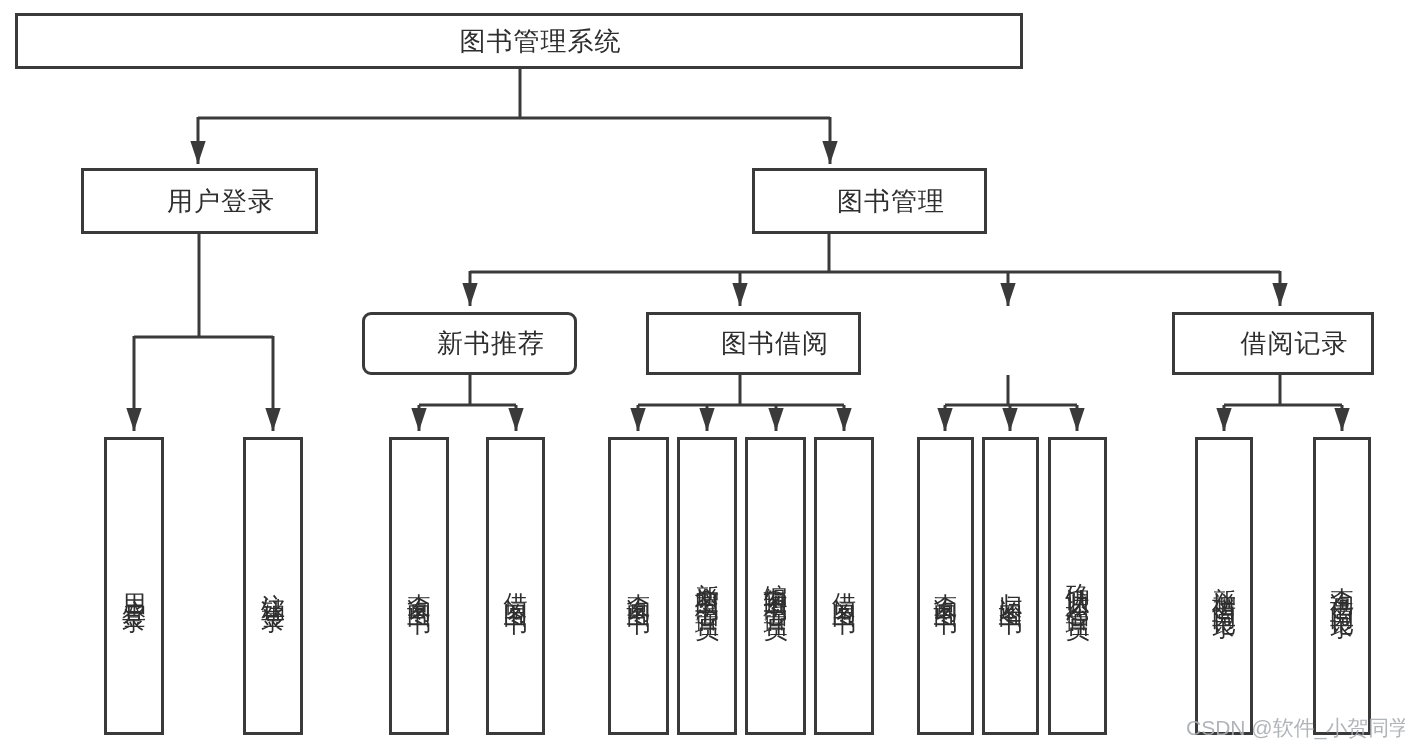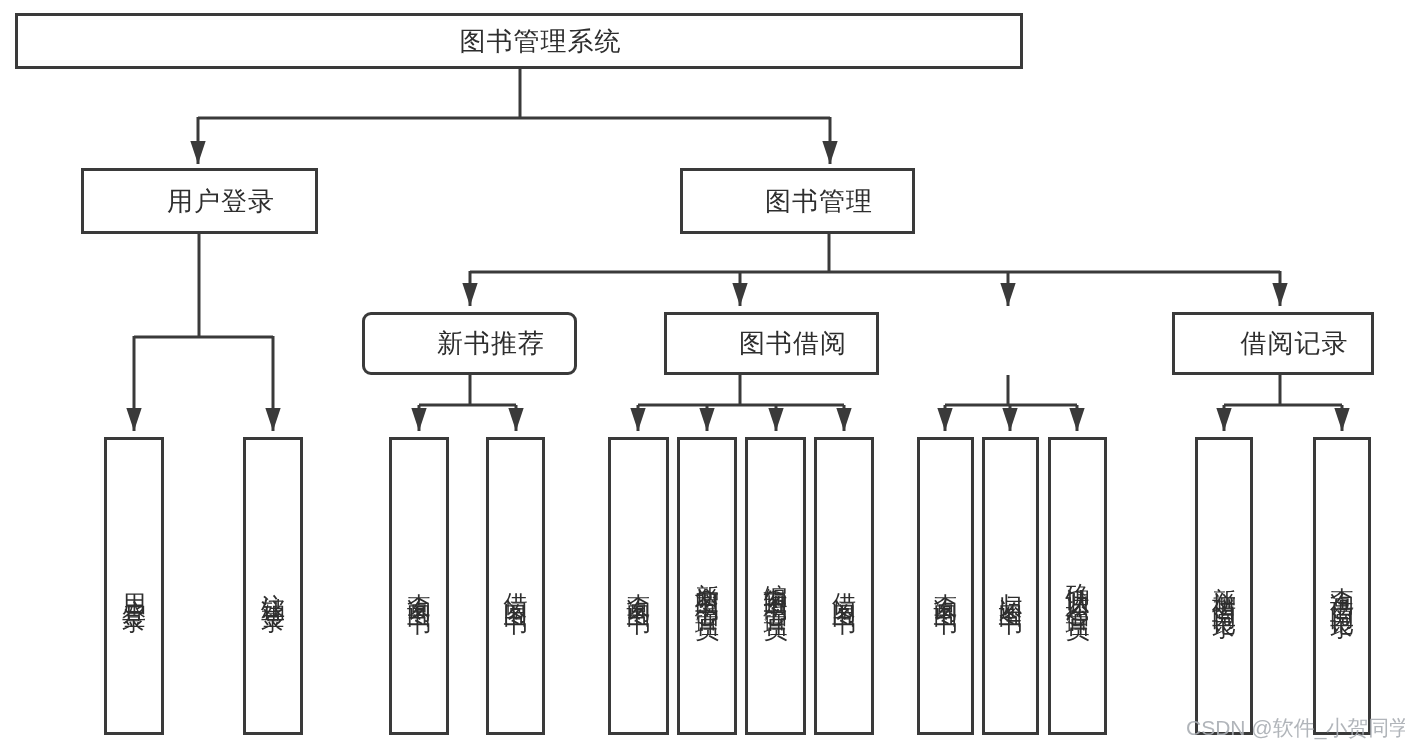--- a/index.html
+++ b/index.html
@@ -94,24 +94,24 @@
       <path d="M1280 375 V405"></path>
       <path d="M1224 405 H1342"></path>
       <path d="M1224 405 V431" marker-end="url(#ah)"></path>
       <path d="M1342 405 V431" marker-end="url(#ah)"></path>
     </g>
   </svg>
 
   <div class="hbox" style="left:15px; top:13px; width:1008px; height:56px;">图书管理系统</div>
 
   <div class="hbox" style="left:81px; top:168px; width:237px; height:66px;">用户登录</div>
-  <div class="hbox" style="left:680px; top:168px; width:235px; height:66px;font-family:Liberation Mono, monospace;">图书管理</div>
+  <div class="hbox" style="left:752px; top:168px; width:235px; height:66px;font-family:Liberation Mono, monospace;">图书管理</div>
 
   <div class="hbox" style="left:362px; top:312px; width:215px; height:63px;border-radius:9px;">新书推荐</div>
-  <div class="hbox" style="left:664px; top:312px; width:215px; height:63px;">图书借阅</div>
+  <div class="hbox" style="left:646px; top:312px; width:215px; height:63px;">图书借阅</div>
   <div class="hbox" style="left:1172px; top:312px; width:202px; height:63px;">借阅记录</div>
 
   <div class="vbox" style="left:104px; top:437px; width:60px; height:298px;">用户登录</div>
   <div class="vbox" style="left:243px; top:437px; width:60px; height:298px;">注销登录</div>
 
   <div class="vbox" style="left:389px; top:437px; width:60px; height:298px;">查询图书</div>
   <div class="vbox" style="left:486px; top:437px; width:59px; height:298px;">借阅图书</div>
 
   <div class="vbox" style="left:608px; top:437px; width:61px; height:298px;">查询图书</div>
   <div class="vbox" style="left:677px; top:437px; width:60px; height:298px; letter-spacing:5px;">新增图书（管理员）</div>

